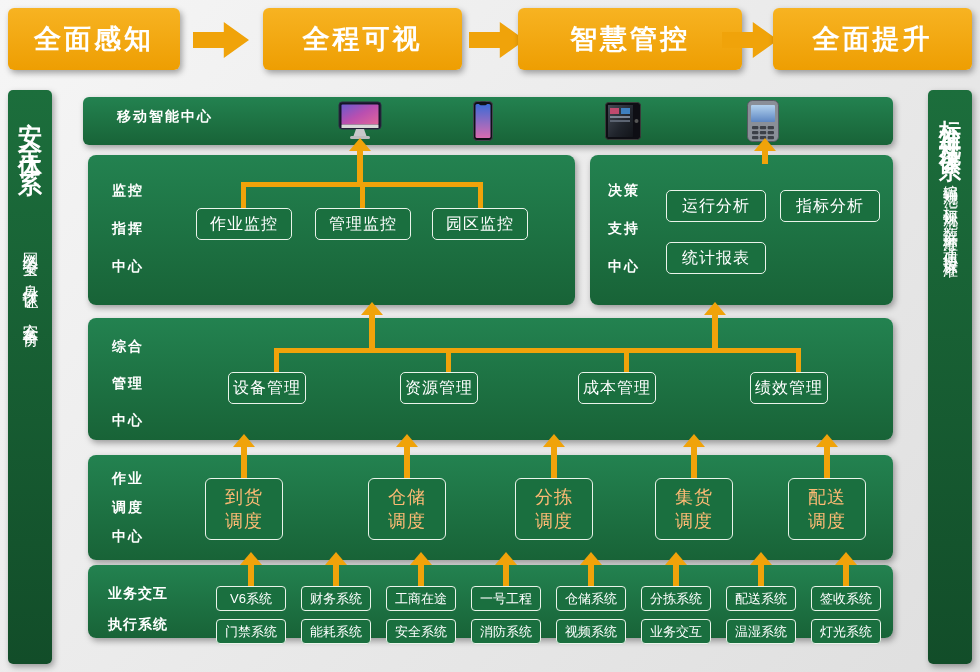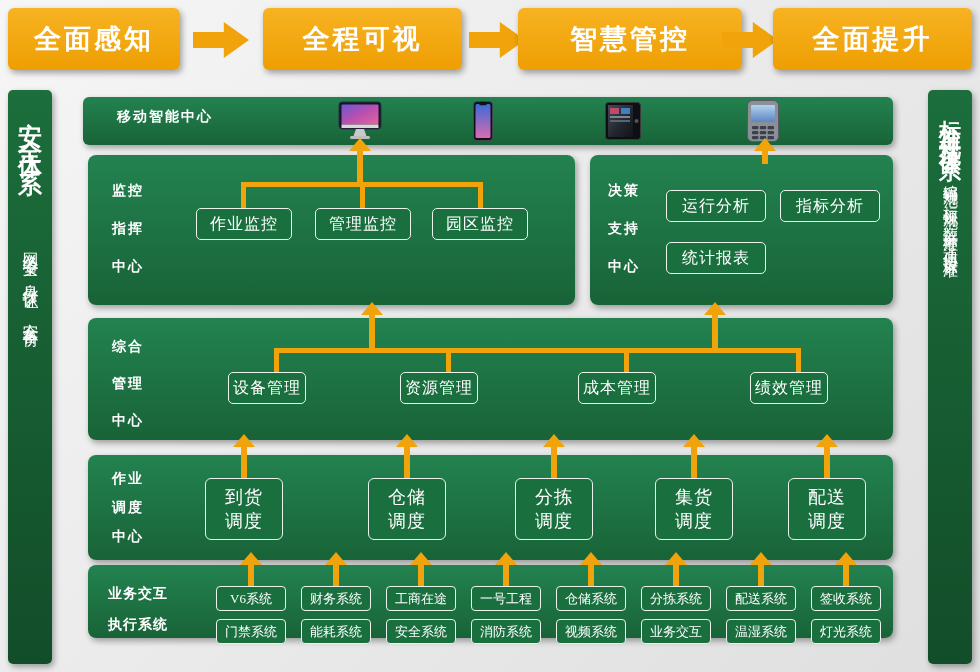--- a/index.html
+++ b/index.html
@@ -59,21 +59,21 @@
   .block{
     position:absolute;border-radius:8px;
     background:linear-gradient(180deg,#238250 0%,#186337 100%);
     box-shadow:2px 3px 6px rgba(0,0,0,.35);
   }
   #block-mobile{left:83px;top:97px;width:810px;height:48px;border-radius:6px;}
   #block-monitor{left:88px;top:155px;width:487px;height:150px;padding-left:44px;}
   #block-decision{left:590px;top:155px;width:303px;height:150px;}
   #block-management{left:88px;top:318px;width:805px;height:122px;}
   #block-dispatch{left:88px;top:455px;width:805px;height:105px;}
-  #block-execution{left:88px;top:565px;width:805px;height:73px;font-family:Liberation Serif, serif;}
+  #block-execution{left:88px;top:565px;width:805px;height:73px;}
 
   .block-title{position:absolute;font-weight:bold;font-size:14px;letter-spacing:2px;color:#fff;}
   #block-mobile .block-title{left:34px;top:11px;}
   #block-monitor .block-title{left:24px;top:16px;line-height:38px;}
   #block-decision .block-title{left:18px;top:16px;line-height:38px;}
   #block-management .block-title{left:24px;top:10px;line-height:37px;}
   #block-dispatch .block-title{left:24px;top:9px;line-height:29px;}
   #block-execution .block-title{left:20px;top:13px;line-height:31px;letter-spacing:1px;}
 
   .chip{
@@ -91,21 +91,21 @@
   #chip-dec-2{left:76px;top:87px;} #chip-dec-3{left:190px;top:87px;}
   
   #block-management .chip{top:54px;width:78px;}
   #chip-mgmt-0{left:140px;} #chip-mgmt-1{left:312px;} #chip-mgmt-2{left:490px;} #chip-mgmt-3{left:662px;}
 
   
   .dbox{
     position:absolute;top:23px;width:78px;height:62px;background:var(--inner-green);
     border:1px solid #eaf4ea;border-radius:6px;
     display:flex;flex-direction:column;align-items:center;justify-content:center;
-    font-size:18px;line-height:24px;letter-spacing:1px;color:#ffffff;
+    font-size:18px;line-height:24px;letter-spacing:1px;color:#fdba74;
   }
   #dbox-0{left:117px;} #dbox-1{left:280px;} #dbox-2{left:427px;} #dbox-3{left:567px;} #dbox-4{left:700px;}
 
   
   .sys-row{position:absolute;left:128px;display:flex;gap:15px;}
   #sys-row-1{top:21px;} #sys-row-2{top:54px;}
   .sys{
     width:70px;height:25px;background:var(--inner-green);
     border:1px solid #eaf4ea;border-radius:4px;
     display:flex;align-items:center;justify-content:center;

